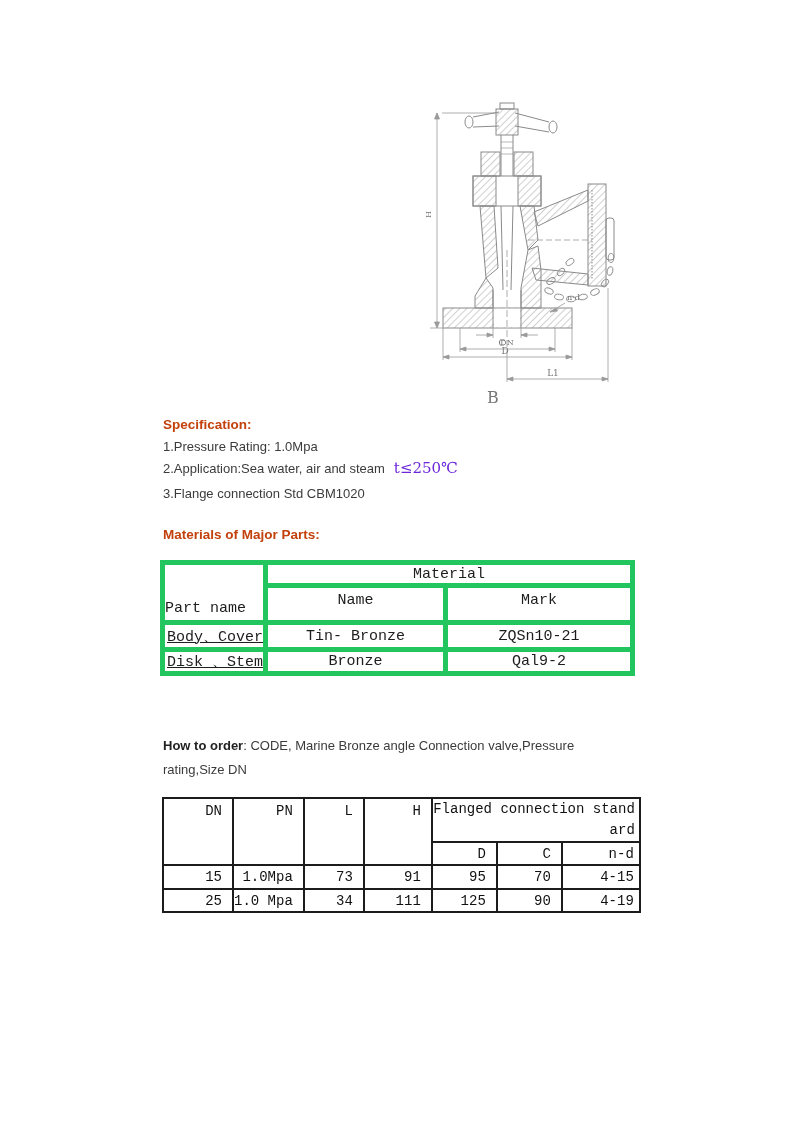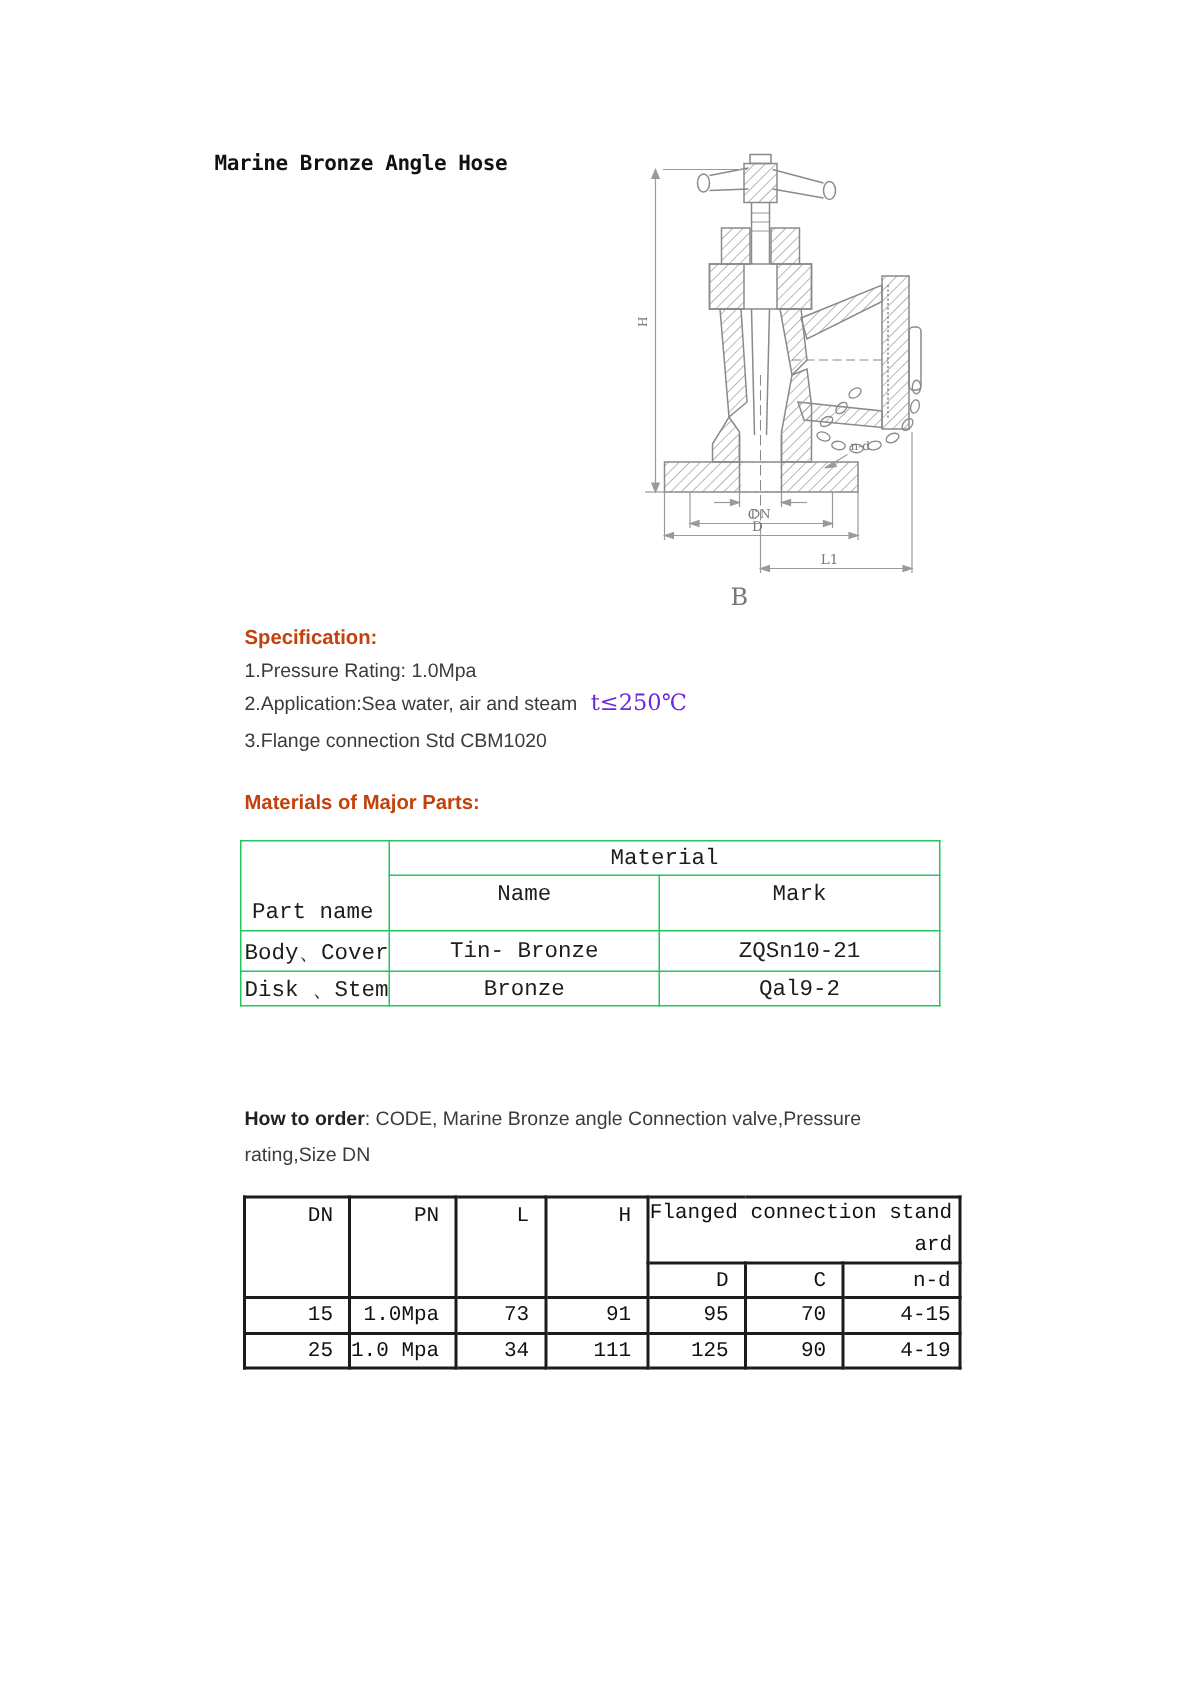--- a/index.html
+++ b/index.html
@@ -14,23 +14,23 @@
   
   .sec-head{font-weight:bold;font-size:13.5px;color:#c2410c;}
 
   
   .spec-item{font-size:13px;color:#3b3b3b;}
   .temp-note{font-family:"DejaVu Serif",serif;font-size:15px;color:#6d28d9;margin-left:9px;}
 
   
   table{border-collapse:collapse;table-layout:fixed;}
   .mat-table{left:160px;top:560px;font-family:"Liberation Mono",monospace;font-size:15px;color:#1d1d1d;}
-  .mat-table td{border:1px solid #22c55e;text-align:center;vertical-align:middle;padding:0;overflow:hidden;white-space:nowrap;}
-  .mat-table .corner{vertical-align:bottom;text-align:center;padding:0 3px 3px 0;}
-  .mat-table .partcell{text-align:center;padding-left:2px;}
+  .mat-table td{border:5px solid #22c55e;text-align:center;vertical-align:middle;padding:0;overflow:hidden;white-space:nowrap;}
+  .mat-table .corner{vertical-align:bottom;text-align:left;padding:0 3px 3px 0;}
+  .mat-table .partcell{text-align:center;padding-left:2px;text-decoration:underline;}
 
   
   .order-line{font-size:13px;color:#3b3b3b;}
   .order-line b{color:#222;}
 
   
   .size-table{left:162px;top:797px;font-family:"Liberation Mono",monospace;font-size:14px;color:#111;}
   .size-table td{border:2px solid #1c1c1c;text-align:right;vertical-align:middle;
                  padding:0 10px 0 0;overflow:hidden;white-space:nowrap;}
   .size-table td.headspan{vertical-align:top;padding-top:4px;}
@@ -40,21 +40,20 @@
   
   .drawing{left:420px;top:100px;}
   .drawing text{font-family:"DejaVu Serif",serif;fill:#777;}
 </style>
 </head>
 <body>
 
 <div class="page">
 
   <div class="abs doc-title">
-    <div>Marine Bronze Angle Hose</div>
   </div>
 
   <svg class="abs drawing" width="220" height="310" viewBox="0 0 220 310">
     <defs>
       <pattern id="hatch" width="5" height="5" patternUnits="userSpaceOnUse" patternTransform="rotate(45)">
         <line x1="0" y1="0" x2="0" y2="5" stroke="#a0a0a0" stroke-width="1"></line>
       </pattern>
     </defs>
     <g stroke="#8a8a8a" fill="none" stroke-width="1">
 

